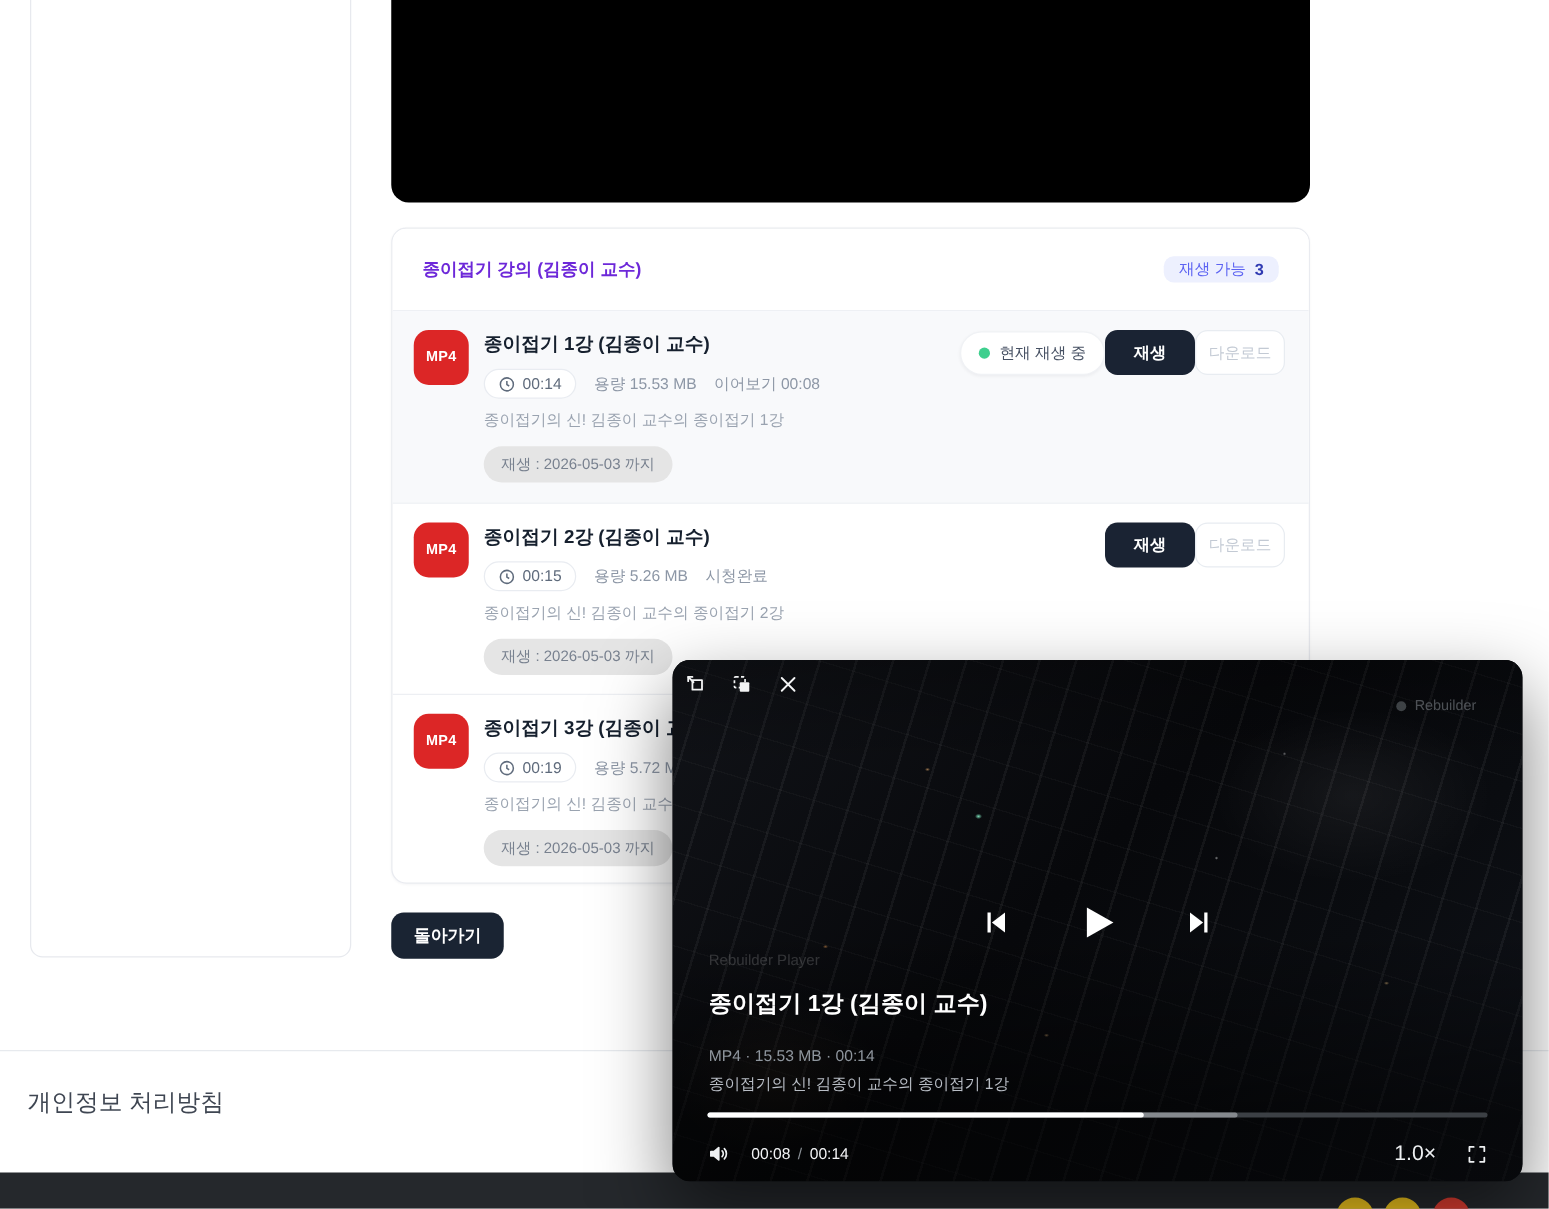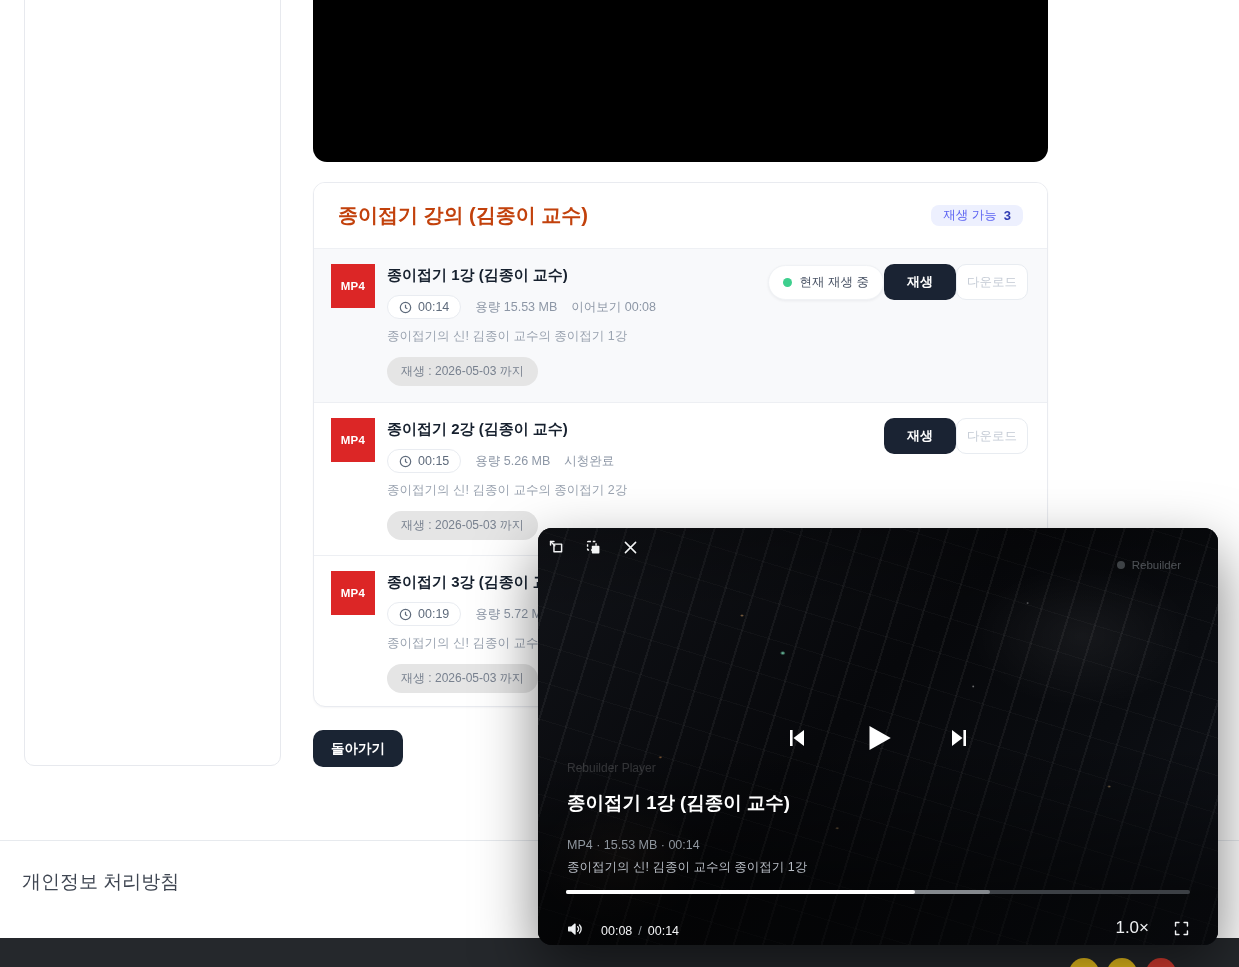--- a/index.html
+++ b/index.html
@@ -25,35 +25,35 @@
   
   .course-card {
     position:absolute; left:313px; top:182px; width:735px; height:525px;
     background:#fff; border:1px solid #e9ebf0; border-radius:12px;
     box-shadow:0 1px 2px rgba(16,24,40,.04); overflow:hidden;
   }
   .card-header {
     height:66px; display:flex; align-items:center; justify-content:space-between;
     padding:0 24px; border-bottom:1px solid #eef0f4; background:#fff;
   }
-  .card-title { font-size:20px; font-weight:bold; color:#c2410c; }
+  .card-title { font-size:14px; font-weight:bold; color:#6d28d9; }
   .count-badge {
     background:#edf0fe; border-radius:8px; padding:2px 12px;
     font-size:12.5px; display:flex; gap:7px; align-items:center;
   }
   .count-badge .lbl { color:#5c63f2; }
   .count-badge .num { color:#2f3ab2; font-weight:bold; font-size:13px; }
 
   .lecture-row { position:relative; height:153px; padding:15px 19px 0 17px; }
   .lecture-row + .lecture-row { border-top:1px solid #edeff3; }
   .row-current { background:#f8f9fb; }
 
   .row-flex { display:flex; }
   .mp4-badge {
-    width:44px; height:44px; flex:0 0 44px; background:#dc2626; border-radius:0;
+    width:44px; height:44px; flex:0 0 44px; background:#dc2626; border-radius:12px;
     color:#fff; font-size:11.5px; font-weight:bold; letter-spacing:.3px;
     display:flex; align-items:center; justify-content:center;
   }
   .row-body { margin-left:12px; flex:1; min-width:0; }
   .lec-title { font-size:15px; font-weight:bold; color:#16202e; padding-top:2px; }
   .meta-line { display:flex; align-items:center; gap:14px; margin-top:10px; }
   .time-chip {
     display:inline-flex; align-items:center; gap:6px; background:#fff;
     border:1px solid #e9ecf1; border-radius:999px; padding:4px 11px;
     font-size:12.5px; color:#5f6b7c;
@@ -144,21 +144,21 @@
   .pip-textblock { position:absolute; left:29px; right:29px; top:233px; z-index:3; }
   .pip-player-watermark { font-size:12px; color:rgba(255,255,255,.17); }
   .pip-title { margin-top:15px; font-size:18.5px; font-weight:bold; color:#fff; }
   .pip-meta { margin-top:23px; font-size:12.5px; color:#8f969e; }
   .pip-desc { margin-top:7px; font-size:12.5px; color:#b9bec6; }
 
   .pip-progress { position:absolute; left:28px; top:362px; width:624px; height:4px; border-radius:2px; background:#3c4045; z-index:3; cursor:pointer; }
   .pip-progress .buffered { position:absolute; left:0; top:0; height:100%; background:#85898e; border-radius:2px; }
   .pip-progress .played { position:absolute; left:0; top:0; height:100%; background:#ffffff; border-radius:2px; }
 
-  .pip-bottom { position:absolute; left:28px; right:28px; top:380px; height:30px; display:flex; align-items:flex-end; z-index:3; }
+  .pip-bottom { position:absolute; left:28px; right:28px; top:380px; height:30px; display:flex; align-items:center; z-index:3; }
   .vol-btn { width:18px; height:18px; color:#eef0f2; cursor:pointer; }
   .vol-btn svg { width:100%; height:100%; display:block; }
   .pip-time { margin-left:17px; font-size:12.5px; color:#f2f3f5; display:flex; gap:6px; }
   .pip-time .sep { color:#8a9096; }
   .pip-right { margin-left:auto; display:flex; align-items:center; gap:24px; }
   .pip-speed { font-size:17px; color:#eef0f2; cursor:pointer; }
   .fs-btn { width:17px; height:17px; color:#eef0f2; cursor:pointer; }
   .fs-btn svg { width:100%; height:100%; display:block; }
 </style>
 </head>

